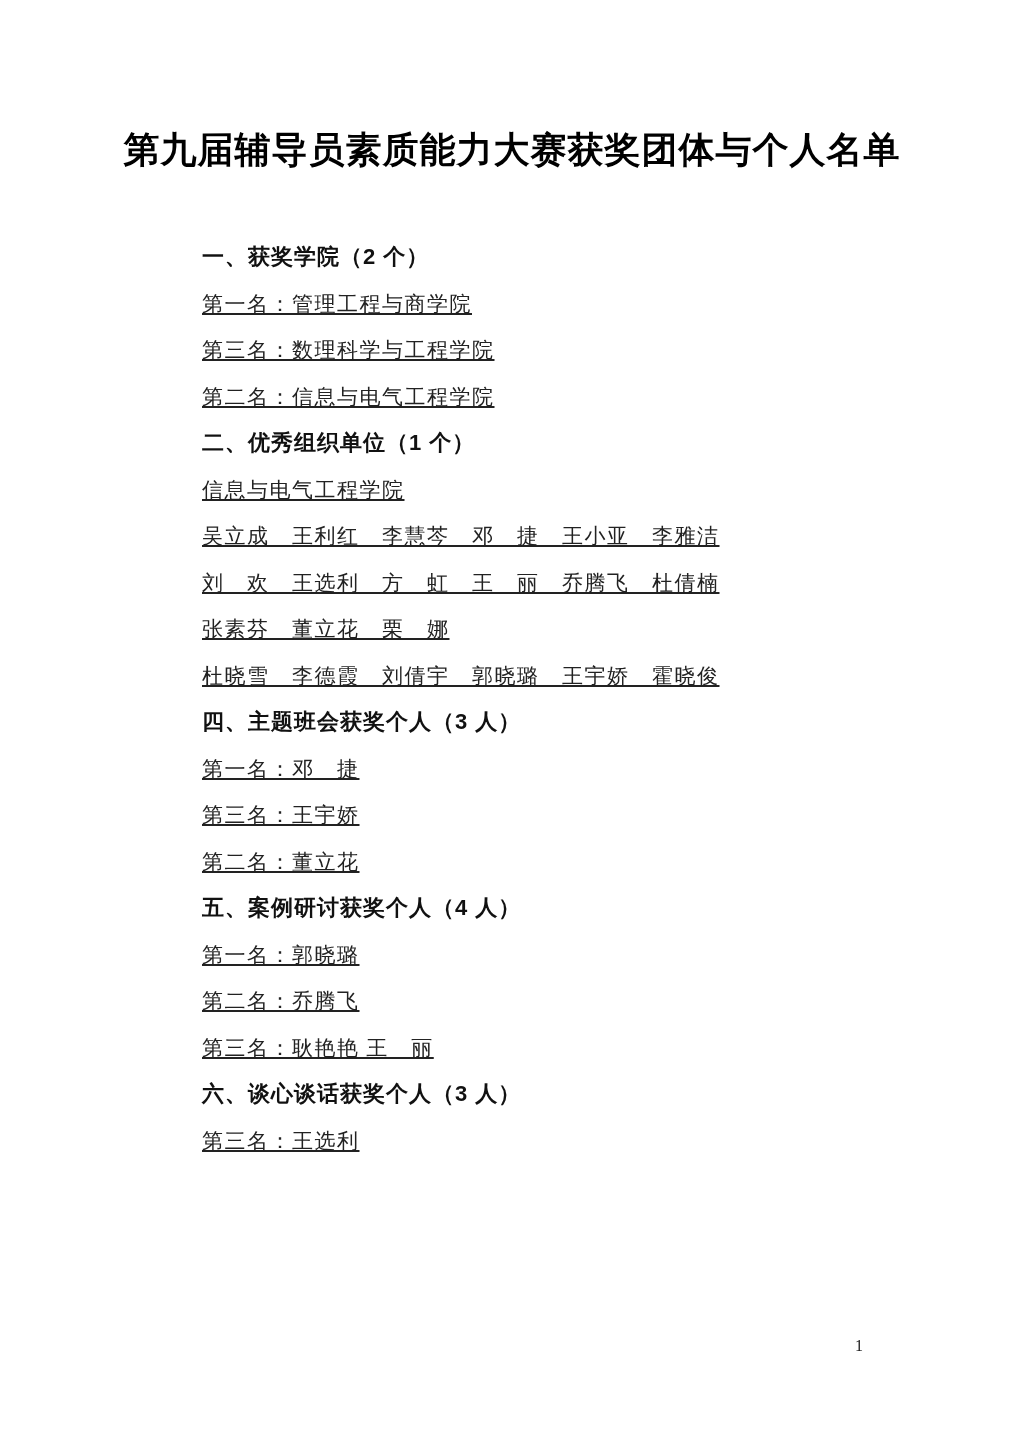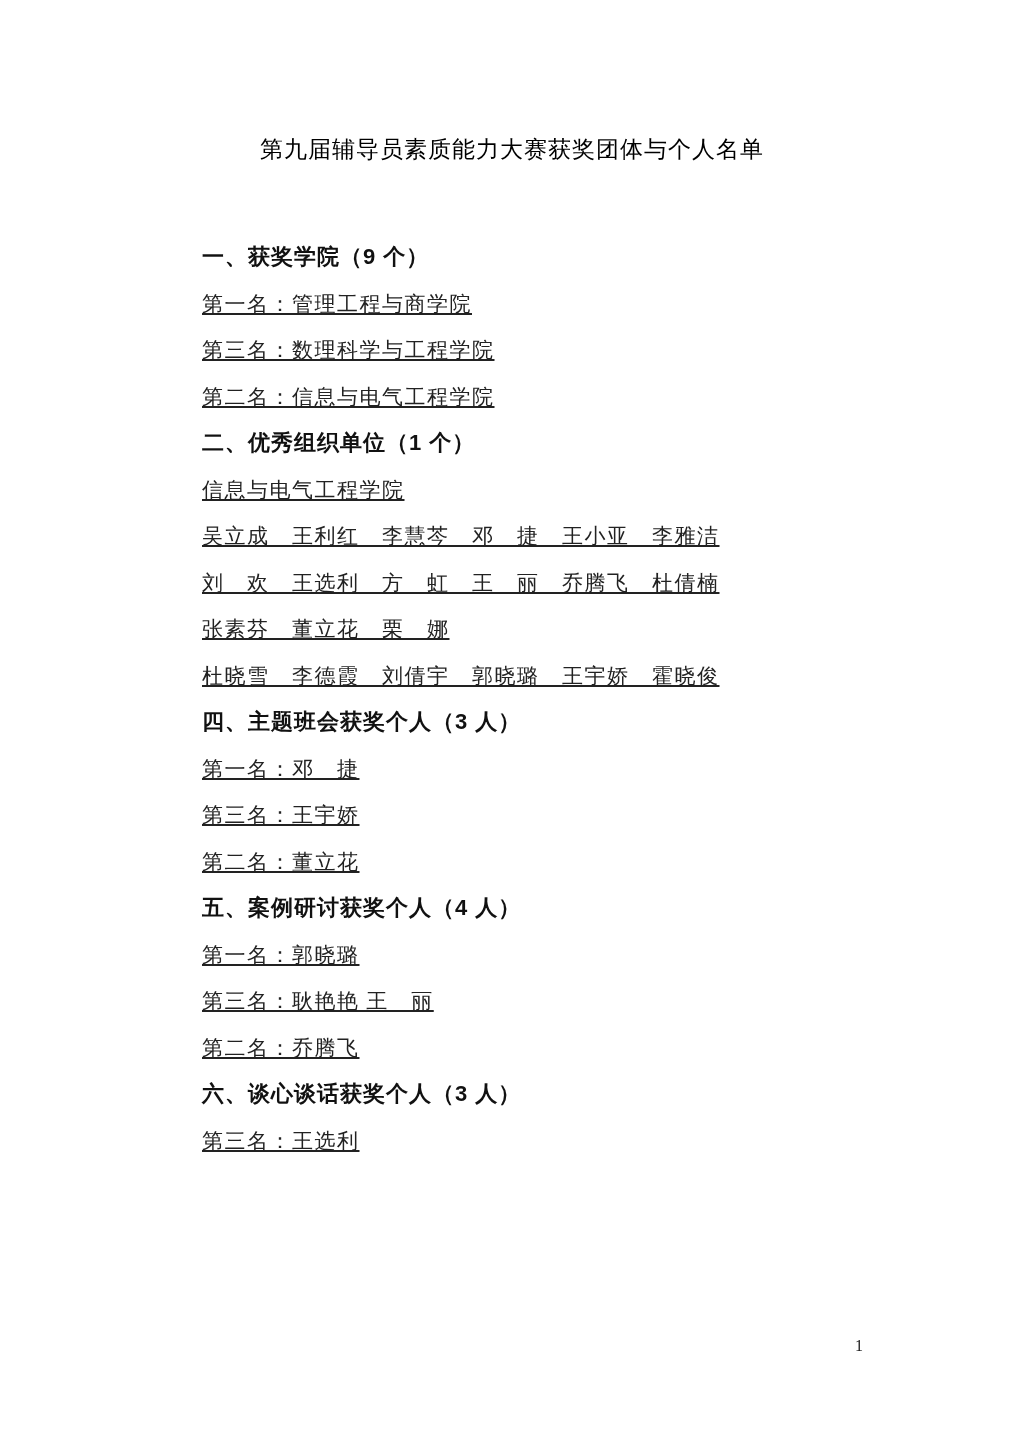--- a/index.html
+++ b/index.html
@@ -13,23 +13,23 @@
     height: 1448px;
     background: #ffffff;
     color: #1a1a1a;
     overflow: hidden;
     font-family: "Liberation Serif", "DejaVu Serif", serif;
   }
   .doc-title {
     margin: 0;
     padding-top: 129px;
     text-align: center;
-    font-size: 23px;
+    font-size: 36px;
     line-height: 42px;
-    font-weight: normal;
+    font-weight: bold;
     letter-spacing: 1px;
     color: #000000;
     font-family: "Liberation Serif", "DejaVu Serif", serif;
   }
   .content {
     position: absolute;
     left: 202px;
     top: 234px;
     right: 120px;
   }
@@ -64,21 +64,21 @@
   }
 </style>
 </head>
 <body>
 
 <div class="page">
   <h1 class="doc-title">第九届辅导员素质能力大赛获奖团体与个人名单</h1>
 
   <div class="content" id="content">
       <section>
-        <div class="section-heading">一、获奖学院（9 个）</div>
+        <div class="section-heading">一、获奖学院（2 个）</div>
         <div class="section-line">第一名：管理工程与商学院</div>
         <div class="section-line">第三名：数理科学与工程学院</div>
         <div class="section-line">第二名：信息与电气工程学院</div>
       </section>
       <section>
         <div class="section-heading">二、优秀组织单位（1 个）</div>
         <div class="section-line">信息与电气工程学院</div>
       </section>
       <section>
         <div class="section-line">吴立成　王利红　李慧芩　邓　捷　王小亚　李雅洁</div>
@@ -88,22 +88,22 @@
       </section>
       <section>
         <div class="section-heading">四、主题班会获奖个人（3 人）</div>
         <div class="section-line">第一名：邓　捷</div>
         <div class="section-line">第三名：王宇娇</div>
         <div class="section-line">第二名：董立花</div>
       </section>
       <section>
         <div class="section-heading">五、案例研讨获奖个人（4 人）</div>
         <div class="section-line">第一名：郭晓璐</div>
+        <div class="section-line">第二名：乔腾飞</div>
         <div class="section-line">第三名：耿艳艳 王　丽</div>
-        <div class="section-line">第二名：乔腾飞</div>
       </section>
       <section>
         <div class="section-heading">六、谈心谈话获奖个人（3 人）</div>
         <div class="section-line">第三名：王选利</div>
       </section>
     </div>
 
   <div class="page-number">1</div>
 </div>
 

